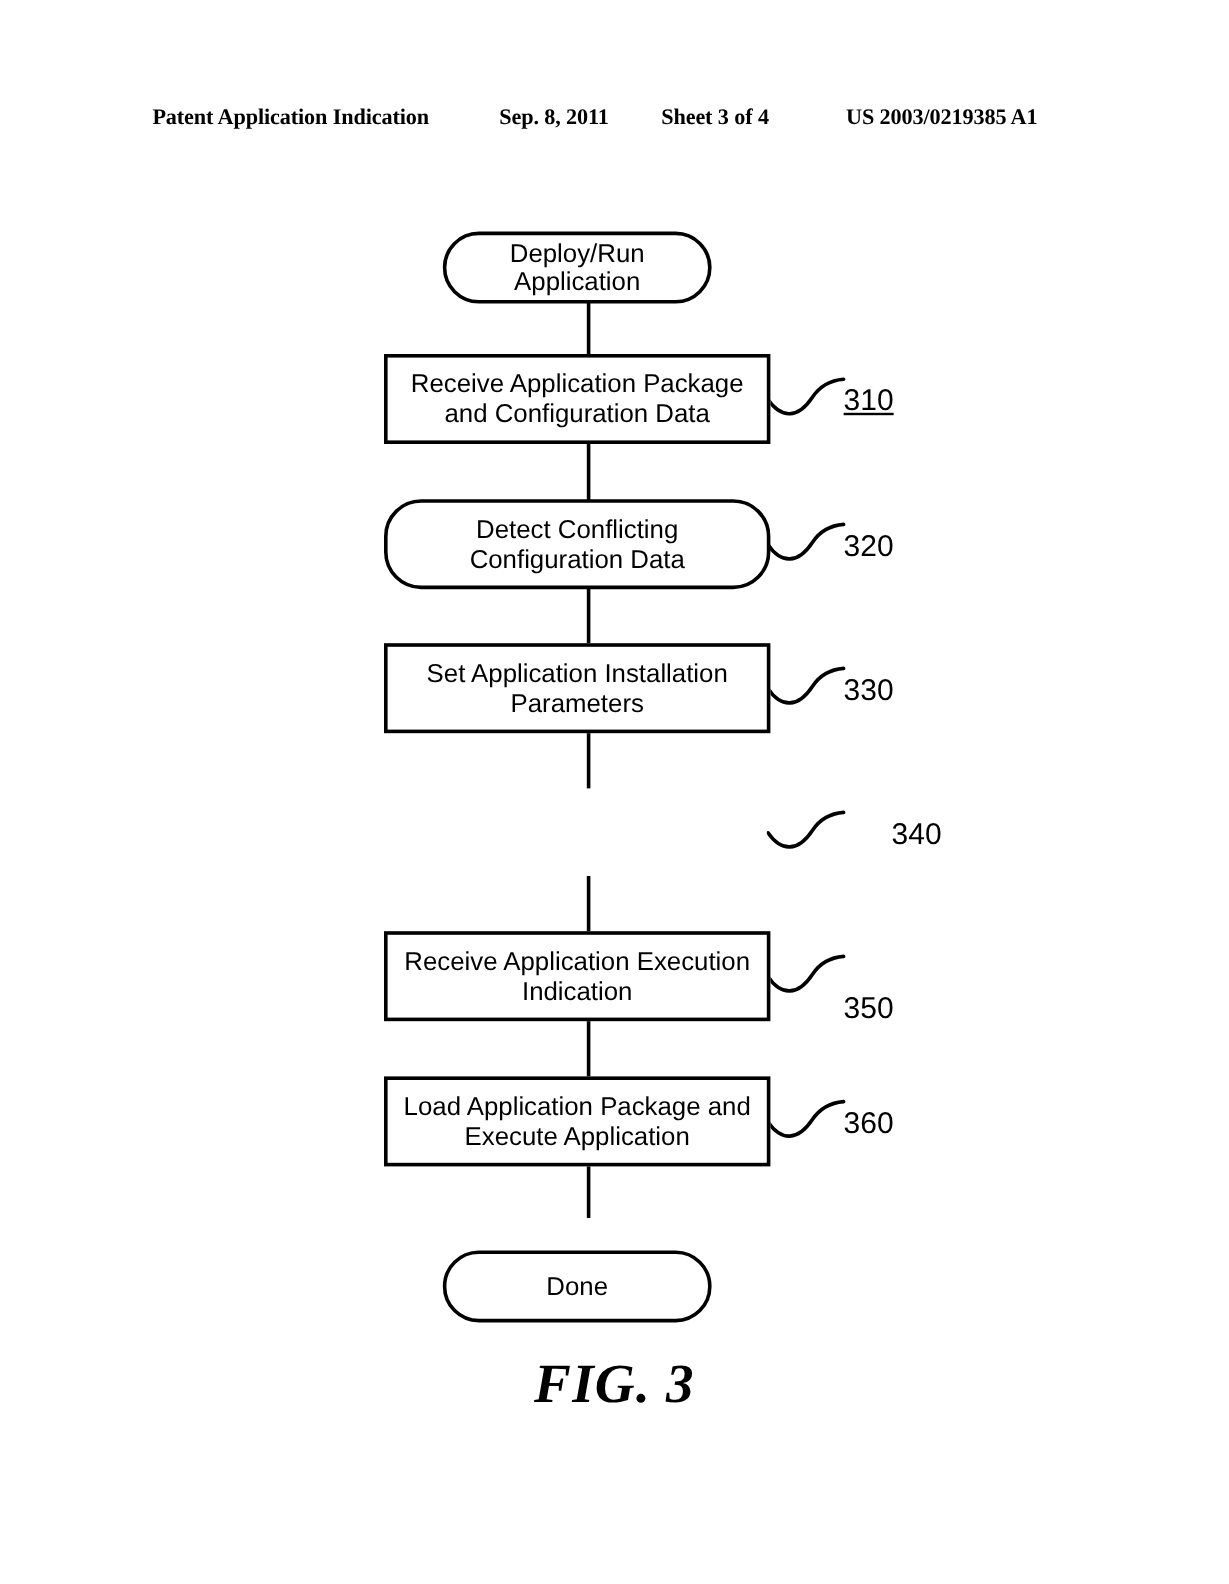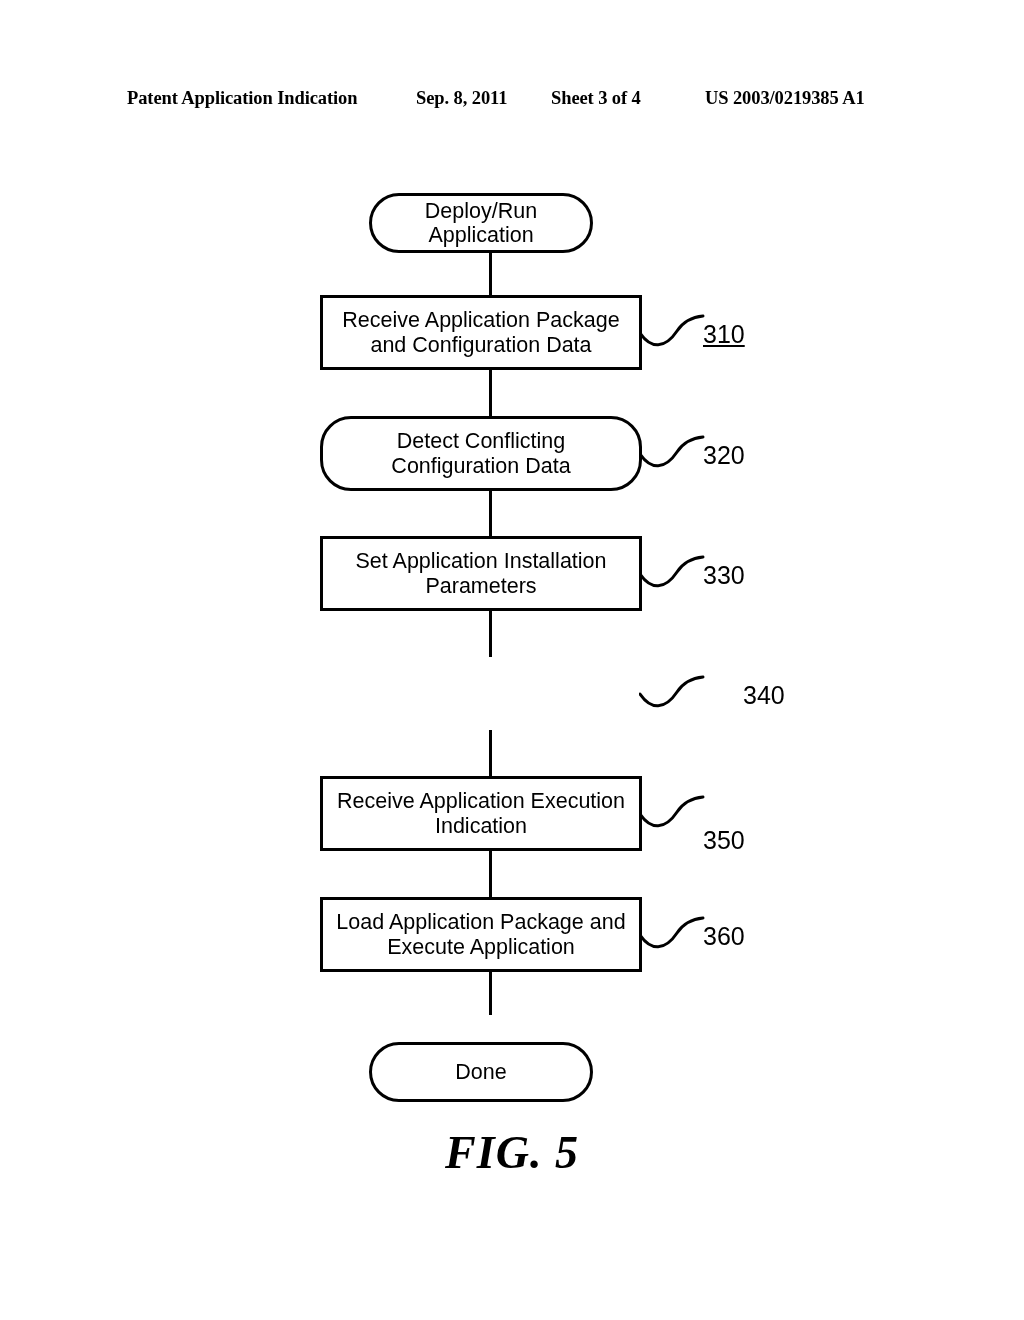--- a/index.html
+++ b/index.html
@@ -260,13 +260,13 @@
   <div class="ref-number" id="ref-360">360</div>
 
   <div class="connector" id="conn-360-done"></div>
 
   <div class="node terminator" id="node-done">
     <span class="node-label">Done</span>
   </div>
 
 </div>
 
-<div id="figure-caption">FIG. 5</div>
+<div id="figure-caption">FIG. 3</div>
 
 </body></html>

